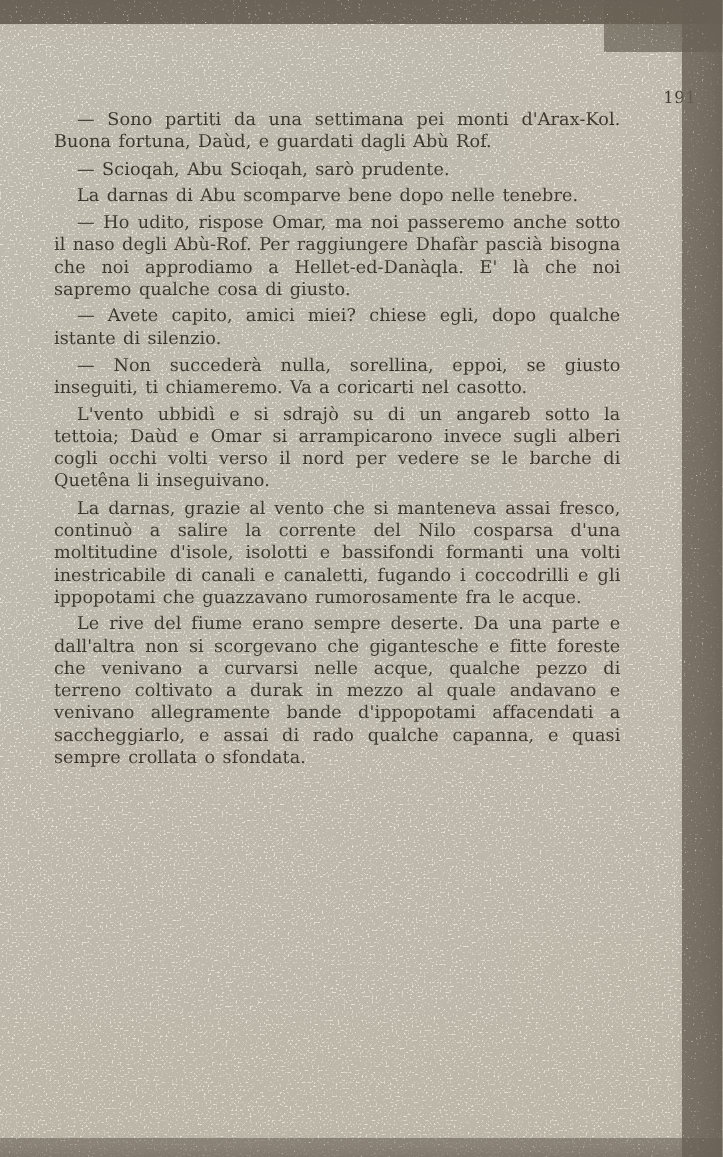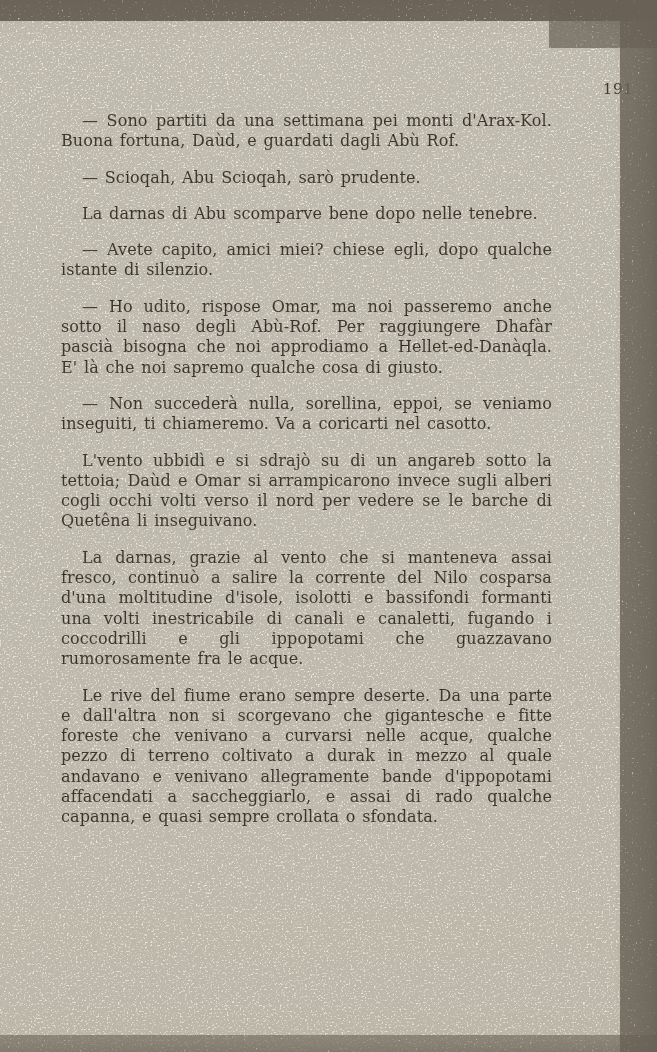--- a/index.html
+++ b/index.html
@@ -28,21 +28,21 @@
     position: absolute;
     left: 45px;
     top: 95px;
     width: 523px;
     font-size: 16px;
     line-height: 20.3px;
     text-align: justify;
     color: #241f19;
   }
   .para {
-    margin: 16px;
+    margin: 4px;
     text-indent: 21px;
     word-spacing: 1.5px;
     letter-spacing: 0.1px;
   }
   .it { }
 
   
   .edge-top {
     position: absolute;
     top: 0; left: 0; right: 0;
@@ -81,23 +81,23 @@
 <body>
 
 <div class="scan">
 
   <div class="pagenum">191</div>
 
   <div class="text-block">
       <p class="para"><span>— Sono partiti da una settimana pei monti d'Arax-Kol. Buona fortuna, Daùd, e guardati dagli Abù Rof.</span></p>
       <p class="para"><span>— Scioqah, Abu Scioqah, sarò prudente.</span></p>
       <p class="para"><span>La </span><span class="it">darnas</span><span> di Abu scomparve bene dopo nelle tenebre.</span></p>
+      <p class="para"><span>— Ho udito, rispose Omar, ma noi passeremo anche sotto il naso degli Abù-Rof. Per raggiungere Dhafàr pascià bisogna che noi approdiamo a Hellet-ed-Danàqla. E' là che noi sapremo qualche cosa di giusto.</span></p>
       <p class="para"><span>— Avete capito, amici miei? chiese egli, dopo qualche istante di silenzio.</span></p>
-      <p class="para"><span>— Ho udito, rispose Omar, ma noi passeremo anche sotto il naso degli Abù-Rof. Per raggiungere Dhafàr pascià bisogna che noi approdiamo a Hellet-ed-Danàqla. E' là che noi sapremo qualche cosa di giusto.</span></p>
-      <p class="para"><span>— Non succederà nulla, sorellina, eppoi, se veniamo inseguiti, ti chiameremo. Va a coricarti nel casotto.</span></p>
+      <p class="para"><span>— Non succederà nulla, sorellina, eppoi, se giusto inseguiti, ti chiameremo. Va a coricarti nel casotto.</span></p>
       <p class="para"><span>L'</span><span class="it">vento</span><span> ubbidì e si sdrajò su di un </span><span class="it">angareb</span><span> sotto la tettoia; Daùd e Omar si arrampicarono invece sugli alberi cogli occhi volti verso il nord per vedere se le barche di Quetêna li inseguivano.</span></p>
       <p class="para"><span>La </span><span class="it">darnas</span><span>, grazie al vento che si manteneva assai fresco, continuò a salire la corrente del Nilo cosparsa d'una moltitudine d'isole, isolotti e bassifondi formanti una volti inestricabile di canali e canaletti, fugando i coccodrilli e gli ippopotami che guazzavano rumorosamente fra le acque.</span></p>
       <p class="para"><span>Le rive del fiume erano sempre deserte. Da una parte e dall'altra non si scorgevano che gigantesche e fitte foreste che venivano a curvarsi nelle acque, qualche pezzo di terreno coltivato a </span><span class="it">durak</span><span> in mezzo al quale andavano e venivano allegramente bande d'ippopotami affacendati a saccheggiarlo, e assai di rado qualche capanna, e quasi sempre crollata o sfondata.</span></p>
     </div>
 
   <div class="edge-top"></div>
   <div class="corner-tr"></div>
   <div class="edge-right"></div>
   <div class="edge-bottom"></div>
 

